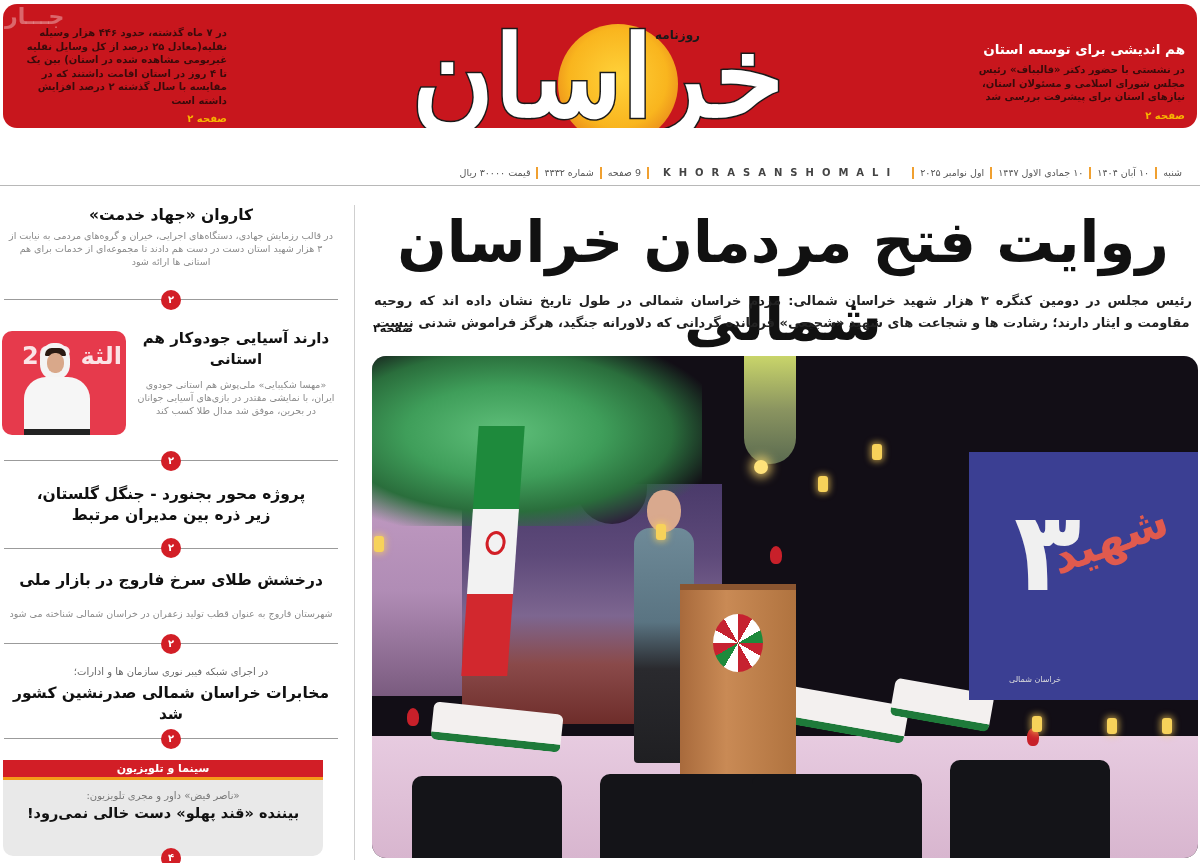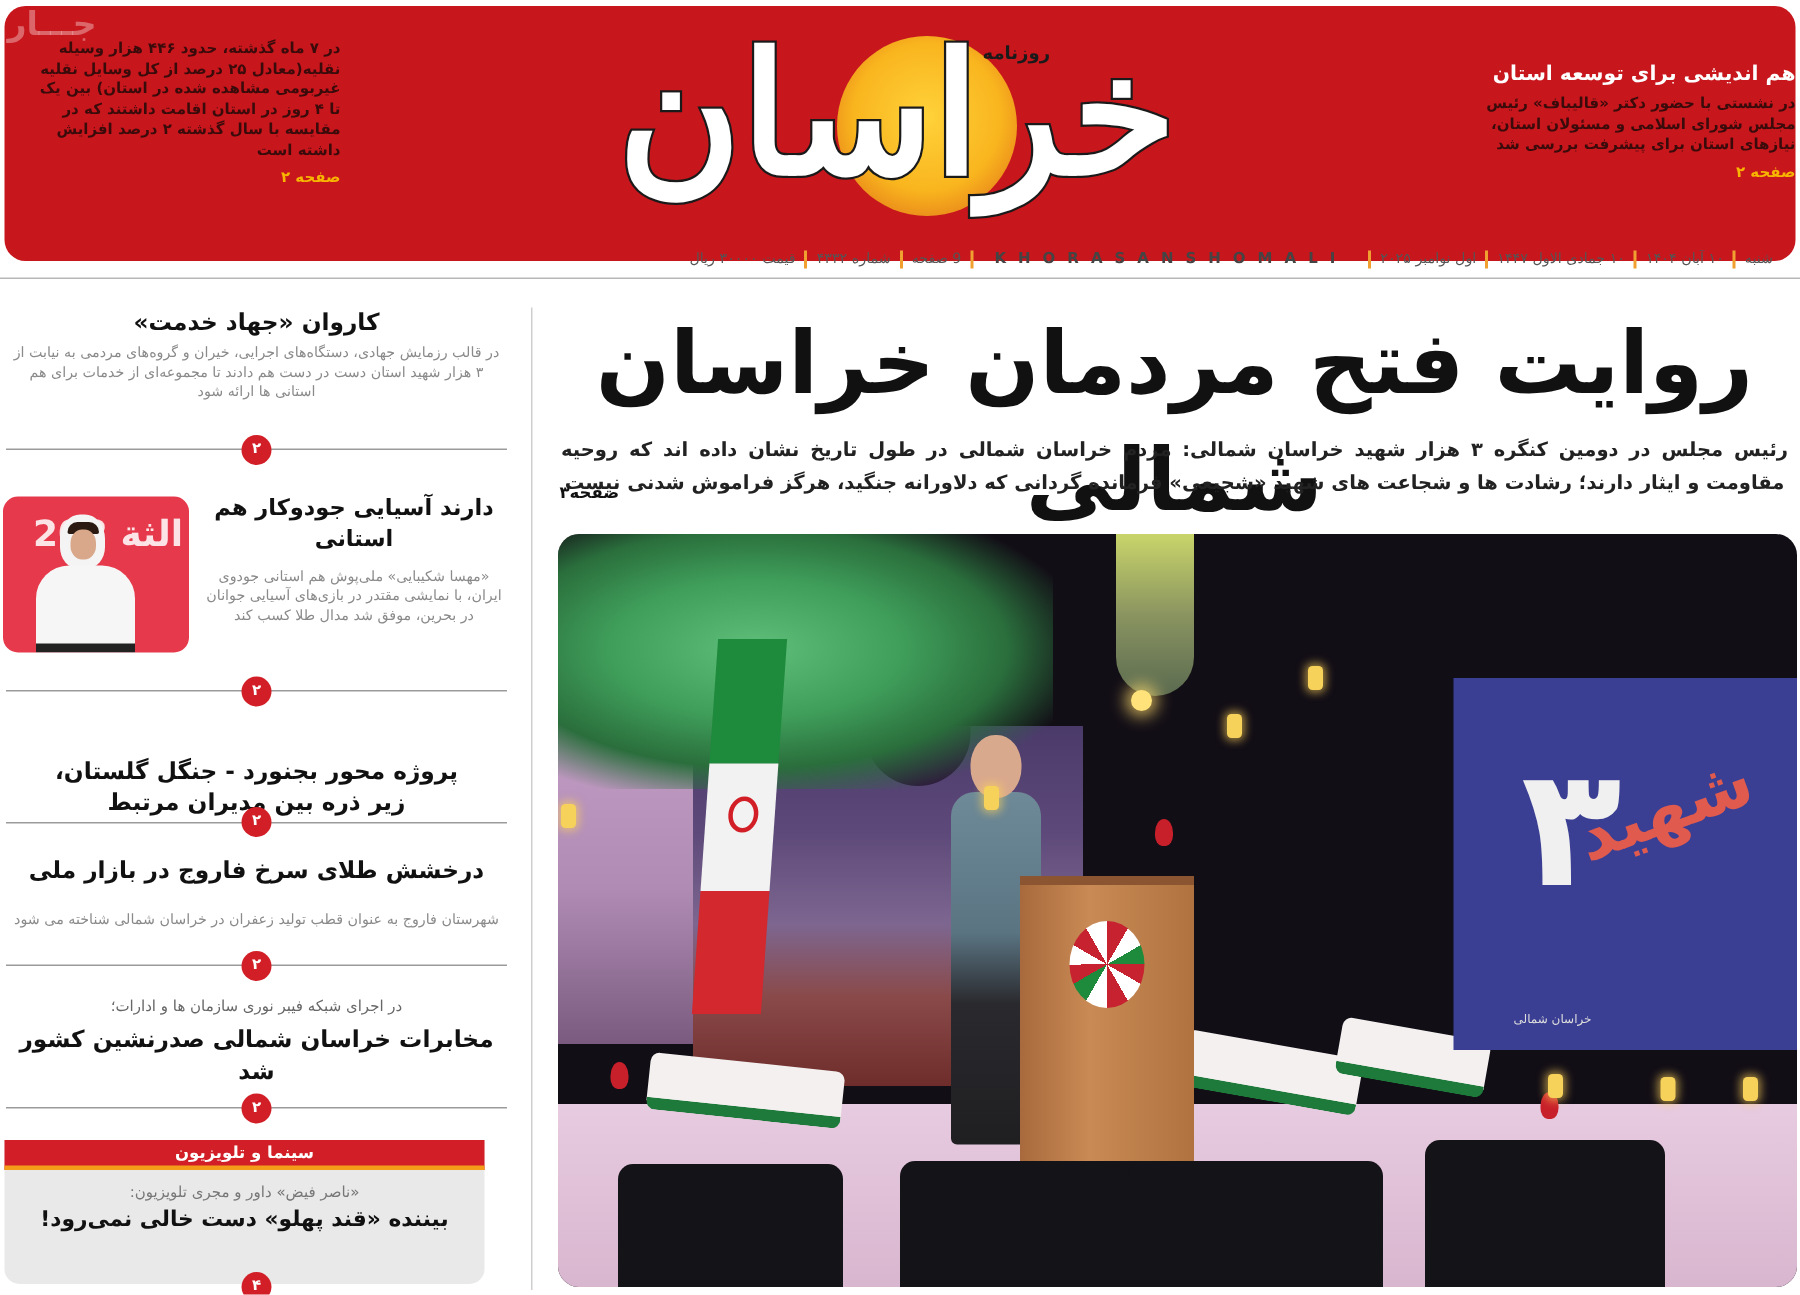--- a/index.html
+++ b/index.html
@@ -1,21 +1,21 @@
 <!DOCTYPE html>
 <html><head>
 <meta charset="utf-8">
 <style>
   * { box-sizing: border-box; margin: 0; padding: 0; }
   html, body { width: 1200px; height: 863px; overflow: hidden; background: #ffffff; }
   body { font-family: "DejaVu Sans", sans-serif; direction: rtl; color: #111; position: relative; }
 
   
   .masthead {
-    position: absolute; left: 3px; top: 4px; width: 1194px; height: 170px;
+    position: absolute; left: 3px; top: 4px; width: 1194px; height: 124px;
     background: #c8161d; border-radius: 14px; overflow: hidden;
   }
   .watermark {
     position: absolute; left: 2px; top: 0px; font-size: 22px; font-weight: bold;
     color: rgba(255,255,255,0.35); direction: rtl; font-family: "DejaVu Sans", sans-serif;
   }
   .sun {
     position: absolute; left: 555px; top: 20px; width: 120px; height: 120px; border-radius: 50%;
     background: radial-gradient(circle at 50% 45%, #ffd23a 0%, #f9b51e 55%, #e8861a 80%, rgba(200,22,29,0) 100%);
   }
@@ -25,21 +25,21 @@
   .logo-text {
     position: absolute; left: 285px; top: -2px; width: 620px; height: 150px;
     font-family: "DejaVu Serif", serif; font-size: 112px; font-weight: bold; line-height: 150px;
     color: #ffffff; text-align: center; letter-spacing: -2px;
     -webkit-text-stroke: 3px #1a1a1a; paint-order: stroke fill;
   }
   .teaser {
     position: absolute; top: 18px; color: #fff; direction: rtl; text-align: right;
   }
   .teaser-left { left: 14px; width: 210px; }
-  .teaser-right { right: 0; width: 228px; top: 36px; text-align: right; }
+  .teaser-right { right: 12px; width: 228px; top: 36px; text-align: right; }
   .teaser-title { font-size: 13.5px; font-weight: bold; line-height: 19px; color: #fff; }
   .teaser-body { font-size: 10px; line-height: 13.5px; color: #3a0b0b; font-weight: bold; margin-top: 4px; }
   .teaser-page { font-size: 10px; font-weight: bold; color: #f7b500; margin-top: 6px; }
 
   
   .datebar {
     position: absolute; left: 0; top: 160px; width: 1200px; height: 26px;
     border-bottom: 1px solid #b8b8b8; display: flex; align-items: center;
     justify-content: flex-start; padding-right: 18px; gap: 0;
     font-size: 9.5px; color: #555;
@@ -247,21 +247,21 @@
       <div class="judo-belt"></div>
   </div>
 </div>
 <article class="story" style="top:328px; left:134px; width:204px;">
   <div class="story-title" style="font-size:15px">دارند آسیایی جودوکار هم استانی</div>
   <div class="story-body" style="margin-top:8px">«مهسا شکیبایی» ملی‌پوش هم استانی جودوی ایران، با نمایشی مقتدر در بازی‌های آسیایی جوانان در بحرین، موفق شد مدال طلا کسب کند</div>
 </article>
 <div class="rule" style="top:460px"></div>
 <div class="pgdot" style="top:451px">۲</div>
 
-<article class="story" style="top:504px">
+<article class="story" style="top:484px">
   <div class="story-title" style="padding:0 20px">پروژه محور بجنورد - جنگل گلستان، زیر ذره بین مدیران مرتبط</div>
 </article>
 <div class="rule" style="top:548px"></div>
 <div class="pgdot" style="top:538px">۲</div>
 
 <article class="story" style="top:570px">
   <div class="story-title">درخشش طلای سرخ فاروج در بازار ملی</div>
   <div class="story-body" style="margin-top:16px">شهرستان فاروج به عنوان قطب تولید زعفران در خراسان شمالی شناخته می شود</div>
 </article>
 <div class="rule" style="top:643px"></div>

